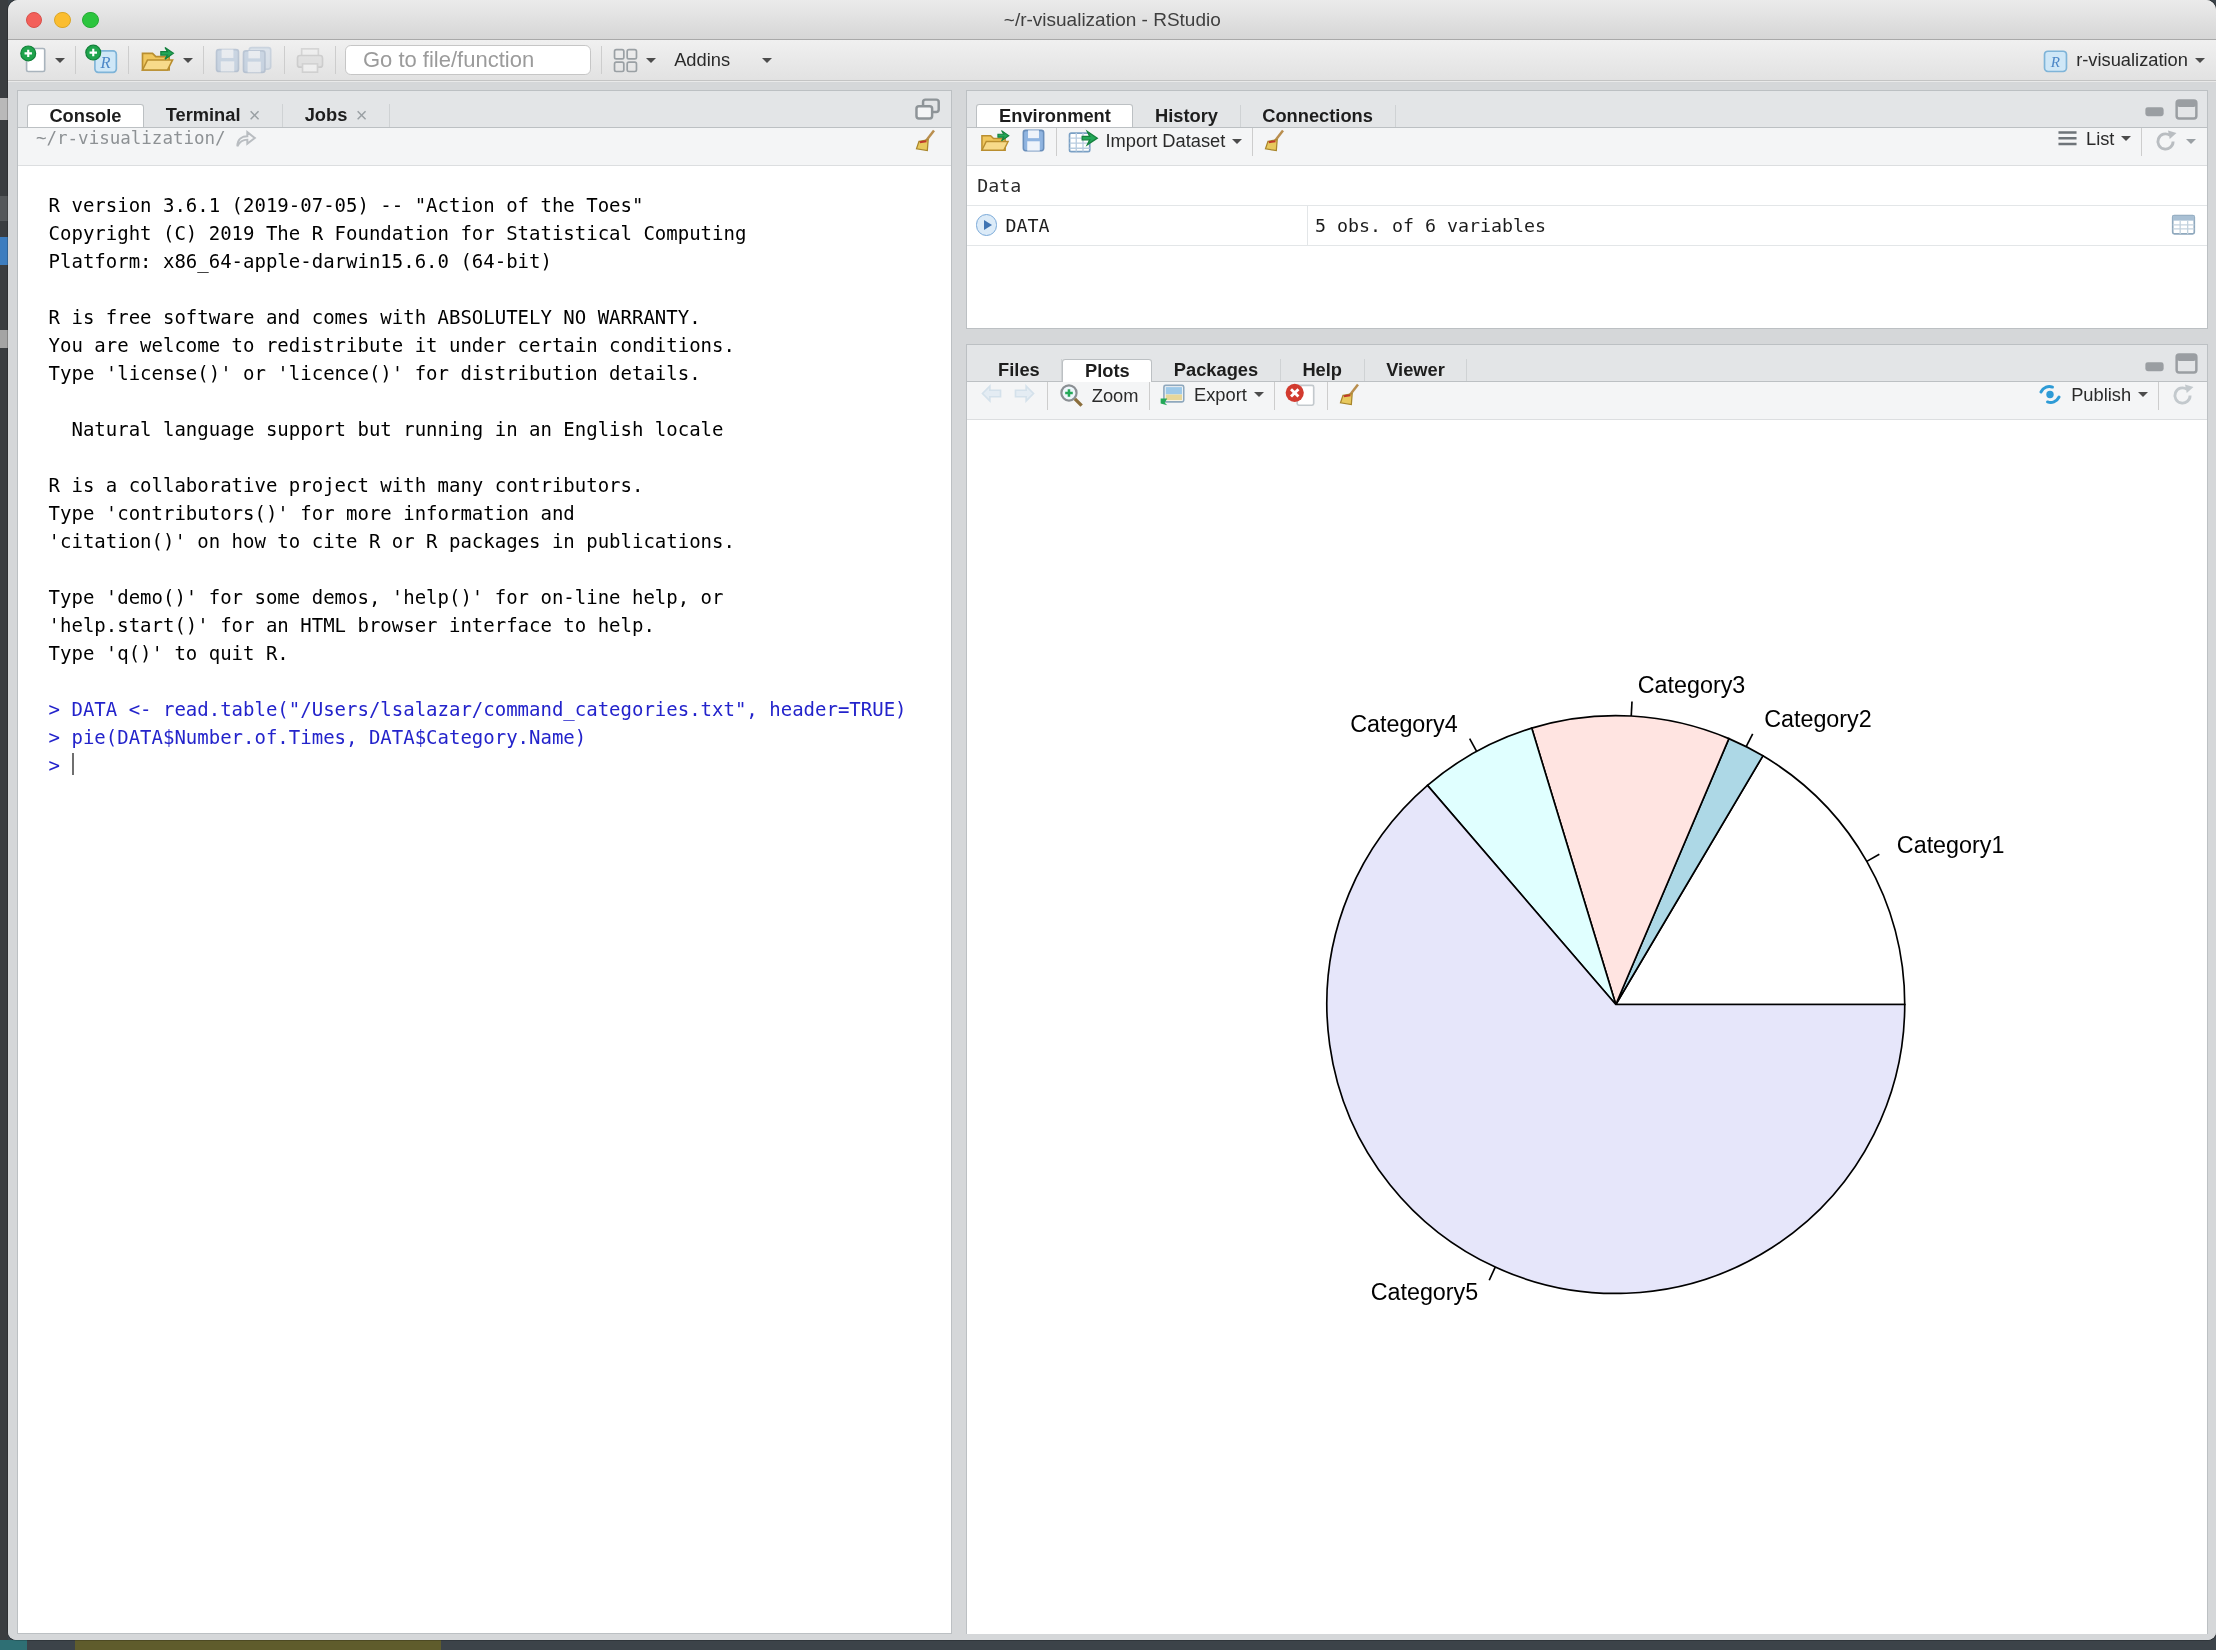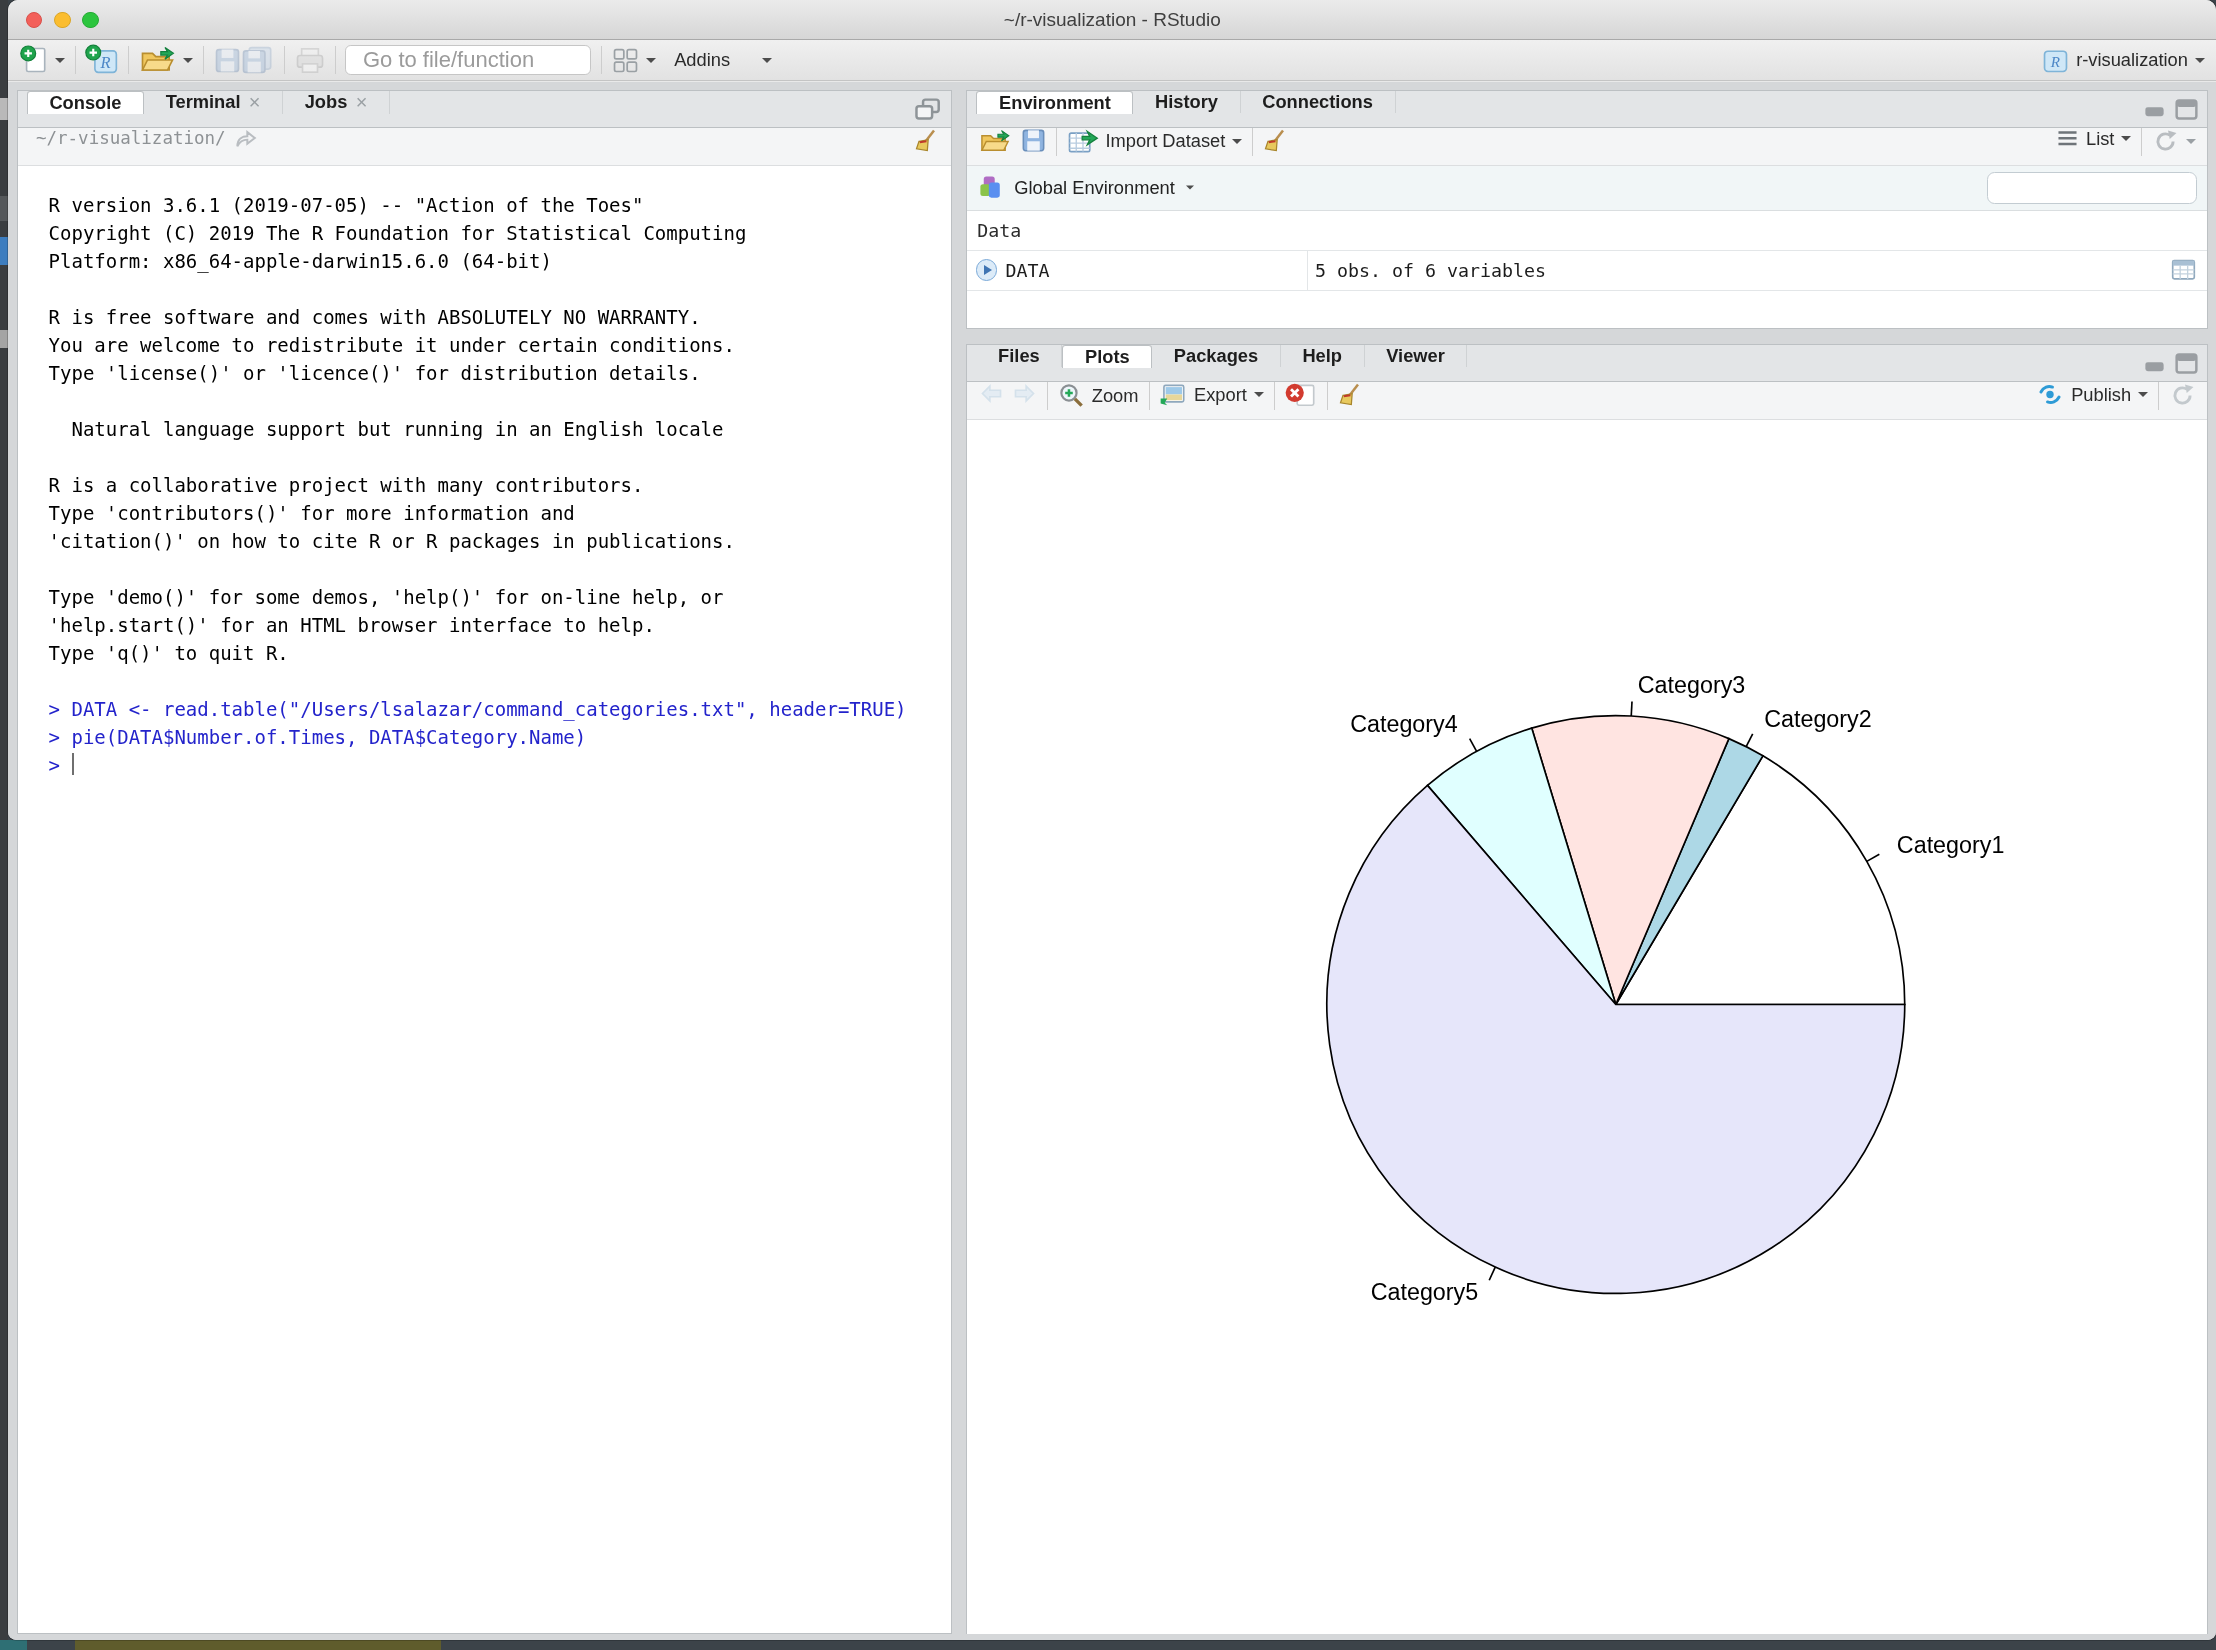--- a/index.html
+++ b/index.html
@@ -42,21 +42,21 @@
   .spacer { flex:1; }
 
   
   .pane-area { position:absolute; left:0; top:82px; width:2208px; height:1559px; background:#d5d7d9; }
   .pane { position:absolute; background:#fff; border:0.8px solid #bcc0c3; }
   #console-pane { left:8.3px; top:7.5px;  width:935px; height:1544px; }
   #env-pane     { left:958px; top:7.5px; width:1242px; height:239px; }
   #plots-pane   { left:958px; top:262px; width:1242px; height:1290px; }
 
   .tabstrip { position:relative; height:37px; background:#e3e5e7; border-bottom:0.8px solid #bcc0c3;
-              display:flex; align-items:flex-start; padding-left:9.2px; }
+              display:flex; align-items:flex-end; padding-left:9.2px; }
   .tab { display:flex; align-items:center; gap:8.3px; padding:0 21.6px; font-size:18.3px; font-weight:600;
          color:#1d1d1d; border-right:0.8px solid #cfd2d4; position:relative; }
   .tab.active { background:#fff; border:0.8px solid #bcc0c3; border-bottom:none; margin-bottom:-0.8px;
                 border-top-left-radius:3.3px; border-top-right-radius:3.3px; z-index:2; }
   .tab .closex { color:#9aa0a4; font-size:20px; font-weight:400; }
   .strip-right { position:absolute; right:8.3px; top:0; height:37px; display:flex; align-items:center; gap:8.3px; }
 
   .minibar { height:38px; background:#f4f5f6; border-bottom:0.8px solid #dcdee0;
              display:flex; align-items:flex-start; padding:0 11.7px; position:relative; }
 
@@ -304,36 +304,20 @@
         </div>
         <div class="tb-sep"></div>
         <div class="tb-group">
           <svg class="i" width="27" height="27" viewBox="0 0 32 32">
             <path d="M25 16a9 9 0 1 1-4-7.5" fill="none" stroke="#b9bdc1" stroke-width="3.4"></path>
             <polygon points="19,3 29,6 21,13" fill="#b9bdc1"></polygon>
           </svg>
           <span class="caret light"></span>
         </div>
       </div>
-      <div class="env-scope">
-        <svg class="i" width="27" height="27" viewBox="0 0 32 32">
-          <rect x="8" y="3" width="13" height="13" rx="3" fill="#b06cc4"></rect>
-          <rect x="4" y="12" width="12" height="14" rx="3" fill="#8bc34a"></rect>
-          <rect x="14" y="10" width="13" height="18" rx="3" fill="#5a8ff0"></rect>
-        </svg>
-        <span class="env-scope-label">Global Environment</span>
-        <span class="caret" style="transform:scale(.8);"></span>
-        <div class="searchwrap">
-          <svg class="i" width="20" height="20" viewBox="0 0 24 24">
-            <circle cx="10" cy="10" r="6.5" fill="none" stroke="#9aa0a4" stroke-width="2.8"></circle>
-            <line x1="15" y1="15" x2="21" y2="21" stroke="#9aa0a4" stroke-width="3.2"></line>
-          </svg>
-          <input type="text" style="">
-        </div>
-      </div>
       <div class="env-section">Data</div>
       <div class="env-row">
         <div class="cell-name">
           <span class="play-circle"></span>
           <span>DATA</span>
         </div>
         <div class="cell-summary">5 obs. of 6 variables</div>
         <svg class="i" width="25" height="21.6" viewBox="0 0 30 26" style="margin-right:11.7px;">
           <rect x="2" y="2" width="26" height="22" rx="2" fill="#fff" stroke="#8fa8bd" stroke-width="2"></rect>
           <rect x="2" y="2" width="26" height="6" fill="#a9c0d4"></rect>

